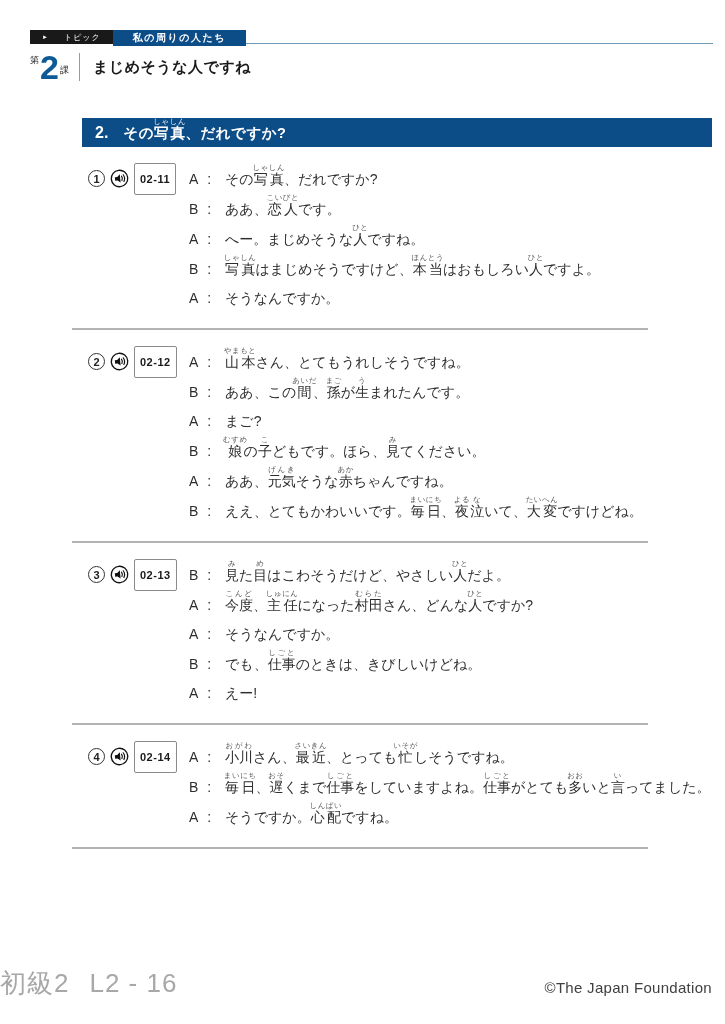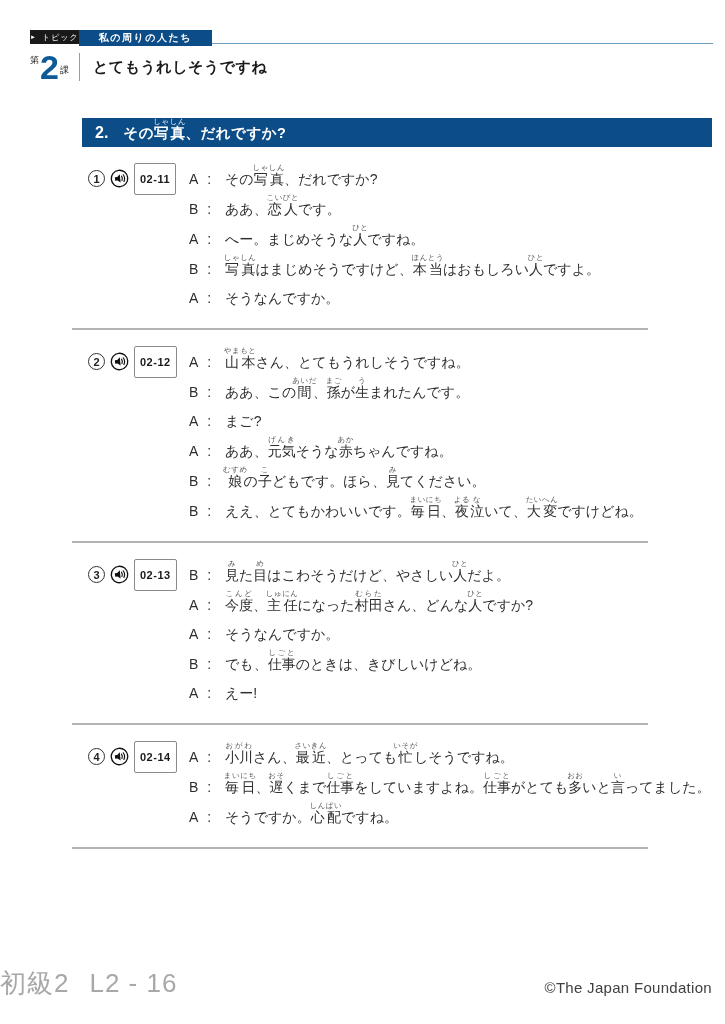--- a/index.html
+++ b/index.html
@@ -14,22 +14,22 @@
     color: #2e2e2e;
   }
   
   .topic-row {
     display: flex; align-items: flex-start;
     margin: 30px 0 0 30px;
     height: 14px;
   }
   .topic-tag {
     background: #191919; color: #fff;
-    height: 14px; padding: 0 0;
-    display: flex; align-items: center; gap: 5px;
+    height: 14px; padding: 0 12px;
+    display: flex; align-items: center; gap: 15px;
     font-size: 8px; letter-spacing: 1px;
     flex-shrink: 0;
   }
   .topic-tag .arrow { font-size: 6px; line-height: 1; }
   .topic-bar {
     background: #0c4d87; color: #fff;
     height: 14px; padding: 8px 20px;
     display: flex; align-items: center;
     font-size: 10px; font-weight: 700; letter-spacing: 1.5px;
     flex-shrink: 0;
@@ -123,21 +123,21 @@
     <div class="topic-rule"></div>
   </div>
 
   <div class="lesson-row">
     <div class="lesson-num">
       <span class="dai">第</span>
       <span class="num">2</span>
       <span class="ka">課</span>
     </div>
     <div class="lesson-vline"></div>
-    <h1 class="lesson-title">とてもうれしそうですね</h1>
+    <h1 class="lesson-title">まじめそうな人ですね</h1>
   </div>
 
   <div class="section-bar">
     <span class="sec-num">2.</span>
     <span class="sec-title">その<ruby>写真<rt>しゃしん</rt></ruby>、だれですか?</span>
   </div>
 
   <main class="content" id="dialogues">
   <section class="dialogue">
     <div class="d-left">
@@ -211,29 +211,29 @@
     <span class="txt">ああ、この<ruby>間<rt>あいだ</rt></ruby>、<ruby>孫<rt>まご</rt></ruby>が<ruby>生<rt>う</rt></ruby>まれたんです。</span>
   </div>
 
   <div class="line">
     <span class="spk">A</span>
     <span class="colon">:</span>
     <span class="txt">まご?</span>
   </div>
 
   <div class="line">
+    <span class="spk">B</span>
+    <span class="colon">:</span>
+    <span class="txt"><ruby>娘<rt>むすめ</rt></ruby>の<ruby>子<rt>こ</rt></ruby>どもです。ほら、<ruby>見<rt>み</rt></ruby>てください。</span>
+  </div>
+
+  <div class="line">
     <span class="spk">A</span>
     <span class="colon">:</span>
     <span class="txt">ああ、<ruby>元気<rt>げんき</rt></ruby>そうな<ruby>赤<rt>あか</rt></ruby>ちゃんですね。</span>
-  </div>
-
-  <div class="line">
-    <span class="spk">B</span>
-    <span class="colon">:</span>
-    <span class="txt"><ruby>娘<rt>むすめ</rt></ruby>の<ruby>子<rt>こ</rt></ruby>どもです。ほら、<ruby>見<rt>み</rt></ruby>てください。</span>
   </div>
 
   <div class="line">
     <span class="spk">B</span>
     <span class="colon">:</span>
     <span class="txt">ええ、とてもかわいいです。<ruby>毎日<rt>まいにち</rt></ruby>、<ruby>夜<rt>よる</rt></ruby><ruby>泣<rt>な</rt></ruby>いて、<ruby>大変<rt>たいへん</rt></ruby>ですけどね。</span>
   </div>
 </div>
   </section>
 

